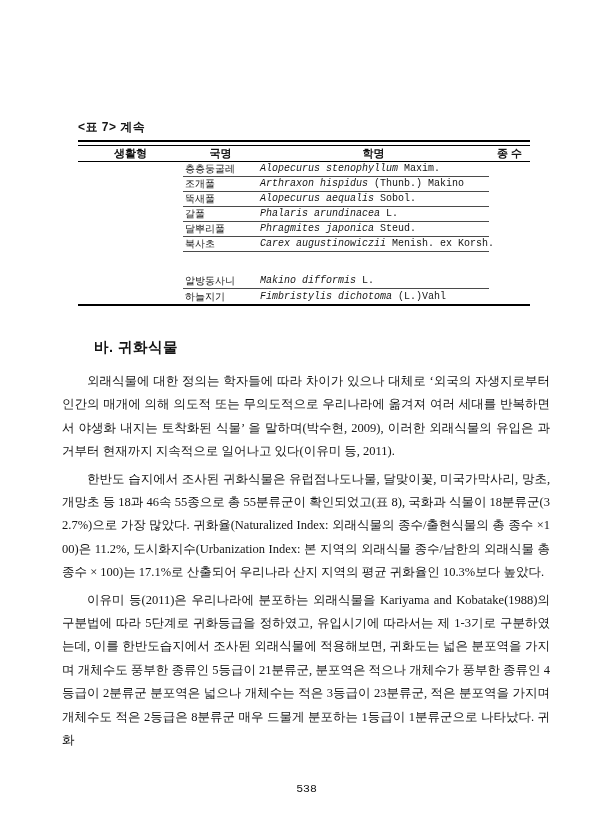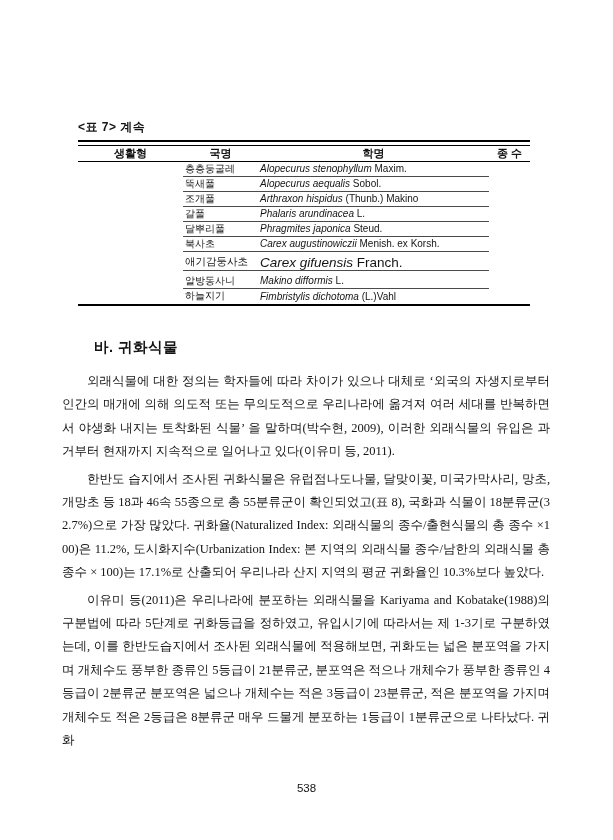--- a/index.html
+++ b/index.html
@@ -14,21 +14,21 @@
   }
   
   .stable{position:absolute;left:78px;top:140px;width:452px;}
   .t-toprule{height:2.5px;border-top:2px solid #000;border-bottom:1.5px solid #000;}
   .t-header{
     display:flex;align-items:center;height:15px;
     border-bottom:1.5px solid #000;font-weight:bold;font-size:11px;
   }
   .t-header .hc{text-align:center;}
   .hc0{width:105px;} .hc1{width:75px;} .hc2{width:231px;} .hc3{width:41px;}
-  .t-row{display:flex;align-items:center;height:15px;}
+  .t-row{display:flex;align-items:flex-end;height:15px;font-family:Liberation Mono, monospace;}
   .t-row.em{height:22px;}
   .t-row .c1{width:105px;}
   .t-row .mid{
     width:306px;display:flex;align-items:center;box-sizing:border-box;
     border-bottom:1px solid #4a4a4a;
   }
   .t-row:last-child .mid{border-bottom:none;}
   .t-row .c4{width:41px;}
   .kname{width:75px;font-size:10px;padding-left:2px;box-sizing:border-box;white-space:nowrap;}
   .sci{width:231px;font-size:10px;padding-left:2px;box-sizing:border-box;white-space:nowrap;}
@@ -44,20 +44,21 @@
   .bodytext{
     position:absolute;left:58px;top:366px;width:496px;
     font-family:"Liberation Serif",serif;font-size:12.5px;line-height:23.4px;
     text-align:justify;word-break:break-all;
   }
   .bodytext p{margin:4px;text-indent:25px;}
   
   .pagenum{
     position:absolute;left:0;top:782px;width:100%;text-align:center;
     font-size:11.5px;
+    font-family:Liberation Mono, monospace;
   }
 </style>
 </head>
 <body>
 
 <div class="page">
 
   <div class="caption">&lt;표 7&gt; 계속</div>
 
   <div class="stable">
@@ -73,30 +74,30 @@
           <div class="c1"></div>
           <div class="mid">
             <span class="kname">층층둥굴레</span>
             <span class="sci"><i>Alopecurus stenophyllum</i> Maxim.</span>
           </div>
           <div class="c4"></div>
         </div>
         <div class="t-row">
           <div class="c1"></div>
           <div class="mid">
-            <span class="kname">뚝새풀</span>
-            <span class="sci"><i>Alopecurus aequalis</i> Sobol.</span>
+            <span class="kname">조개풀</span>
+            <span class="sci"><i>Arthraxon hispidus</i> (Thunb.) Makino</span>
           </div>
           <div class="c4"></div>
         </div>
         <div class="t-row">
           <div class="c1"></div>
           <div class="mid">
-            <span class="kname">조개풀</span>
-            <span class="sci"><i>Arthraxon hispidus</i> (Thunb.) Makino</span>
+            <span class="kname">뚝새풀</span>
+            <span class="sci"><i>Alopecurus aequalis</i> Sobol.</span>
           </div>
           <div class="c4"></div>
         </div>
         <div class="t-row">
           <div class="c1"></div>
           <div class="mid">
             <span class="kname">갈풀</span>
             <span class="sci"><i>Phalaris arundinacea</i> L.</span>
           </div>
           <div class="c4"></div>
@@ -112,24 +113,20 @@
         <div class="t-row">
           <div class="c1"></div>
           <div class="mid">
             <span class="kname">북사초</span>
             <span class="sci"><i>Carex augustinowiczii</i> Menish. ex Korsh.</span>
           </div>
           <div class="c4"></div>
         </div>
         <div class="t-row em">
           <div class="c1"></div>
-          <div class="mid">
-            <span class="kname">애기감둥사초</span>
-            <span class="sci"><i>Carex gifuensis</i> Franch.</span>
-          </div>
           <div class="c4"></div>
         </div>
         <div class="t-row">
           <div class="c1"></div>
           <div class="mid">
             <span class="kname">알방동사니</span>
             <span class="sci"><i>Makino difformis</i> L.</span>
           </div>
           <div class="c4"></div>
         </div>

